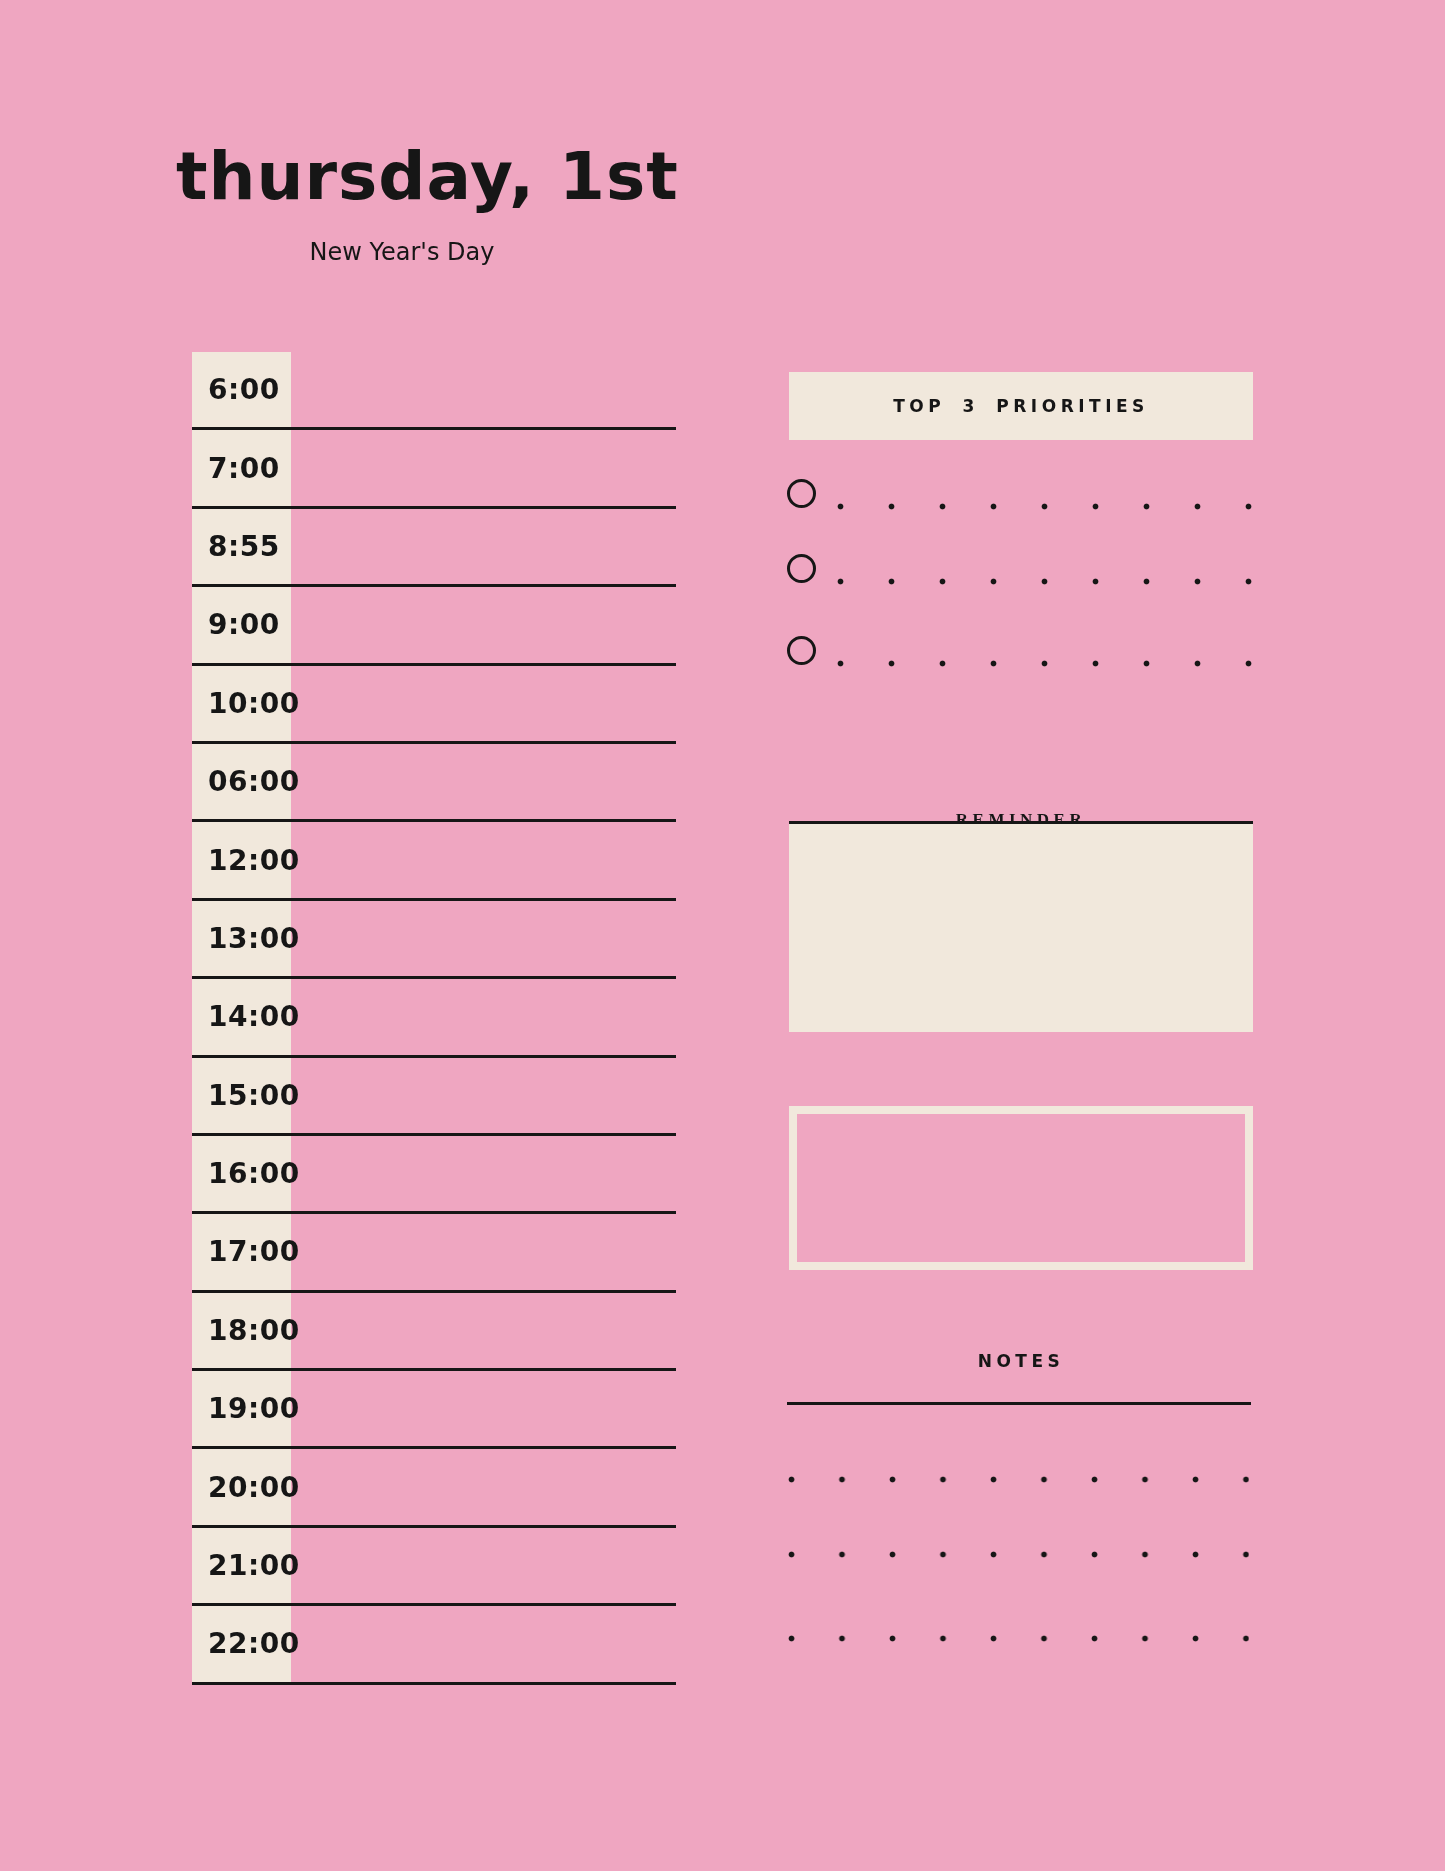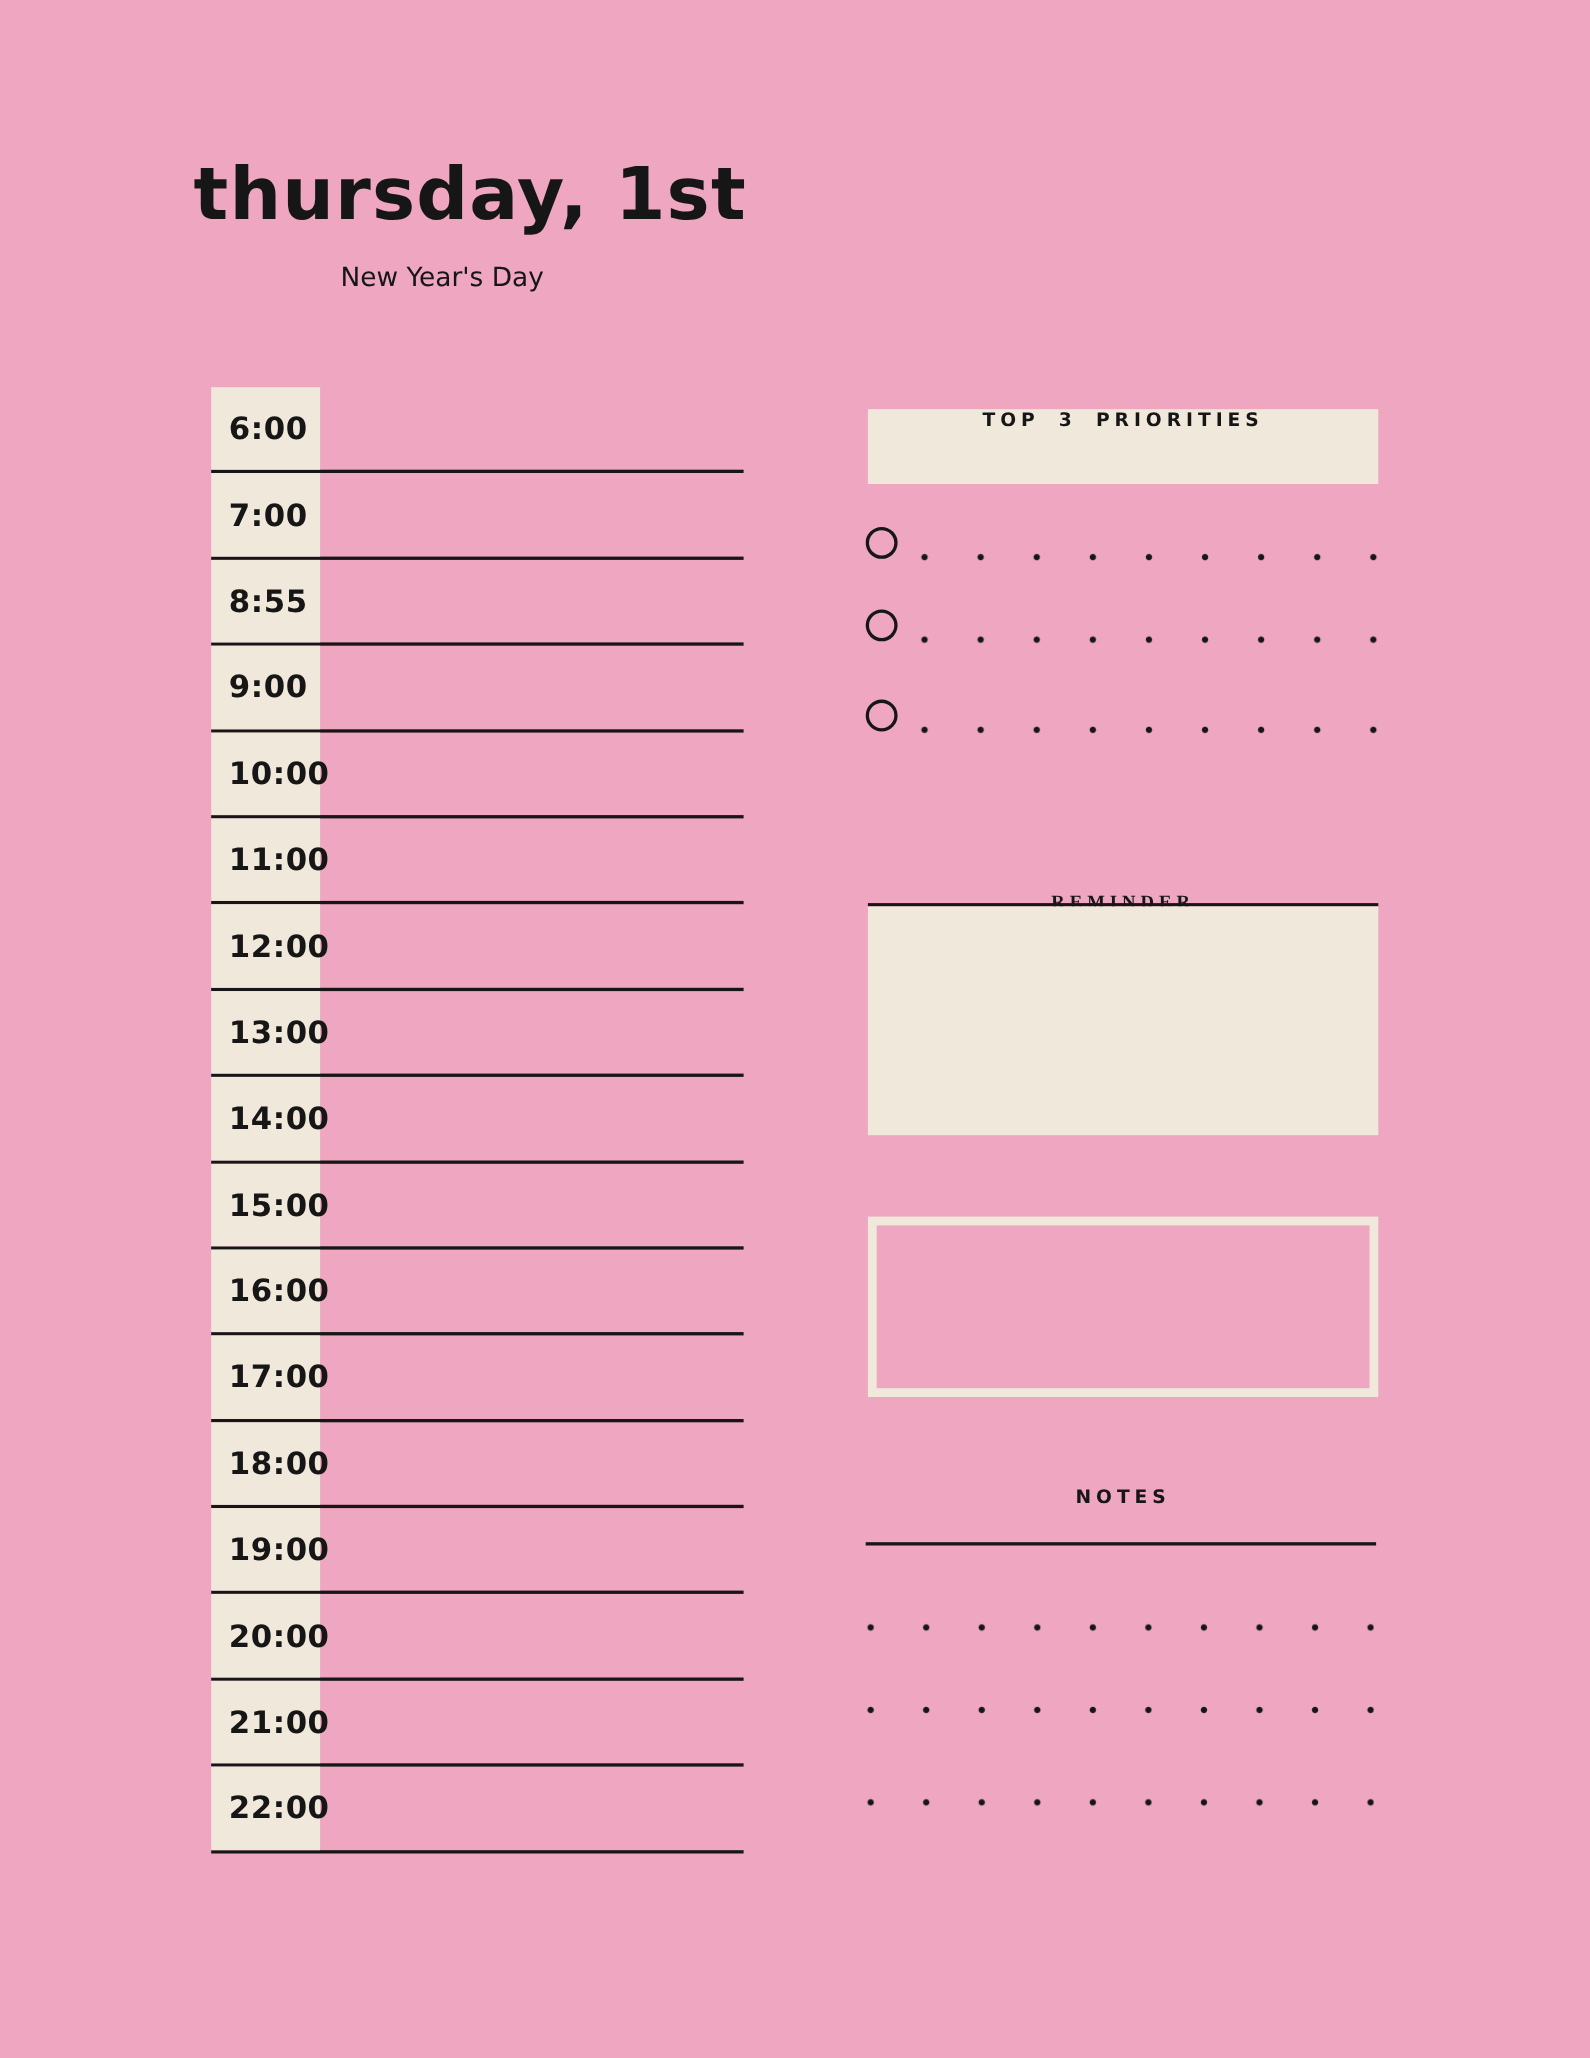--- a/index.html
+++ b/index.html
@@ -82,20 +82,21 @@
 
   
   .banner {
     position: absolute;
     left: 789px;
     top: 372px;
     width: 464px;
     height: 68px;
     background: var(--panel);
     display: flex;
+    align-items: center;
     justify-content: center;
     font-size: 17px;
     font-weight: 700;
     letter-spacing: 4.5px;
     word-spacing: 7px;
   }
   .prow {
     position: absolute;
     left: 787px;
     width: 466px;
@@ -185,21 +186,21 @@
       </div>
     <div class="srow">
         <div class="time-cell">9:00</div>
         <div class="slot"></div>
       </div>
     <div class="srow">
         <div class="time-cell">10:00</div>
         <div class="slot"></div>
       </div>
     <div class="srow">
-        <div class="time-cell">11:00</div>
+        <div class="time-cell">06:00</div>
         <div class="slot"></div>
       </div>
     <div class="srow">
         <div class="time-cell">12:00</div>
         <div class="slot"></div>
       </div>
     <div class="srow">
         <div class="time-cell">13:00</div>
         <div class="slot"></div>
       </div>

